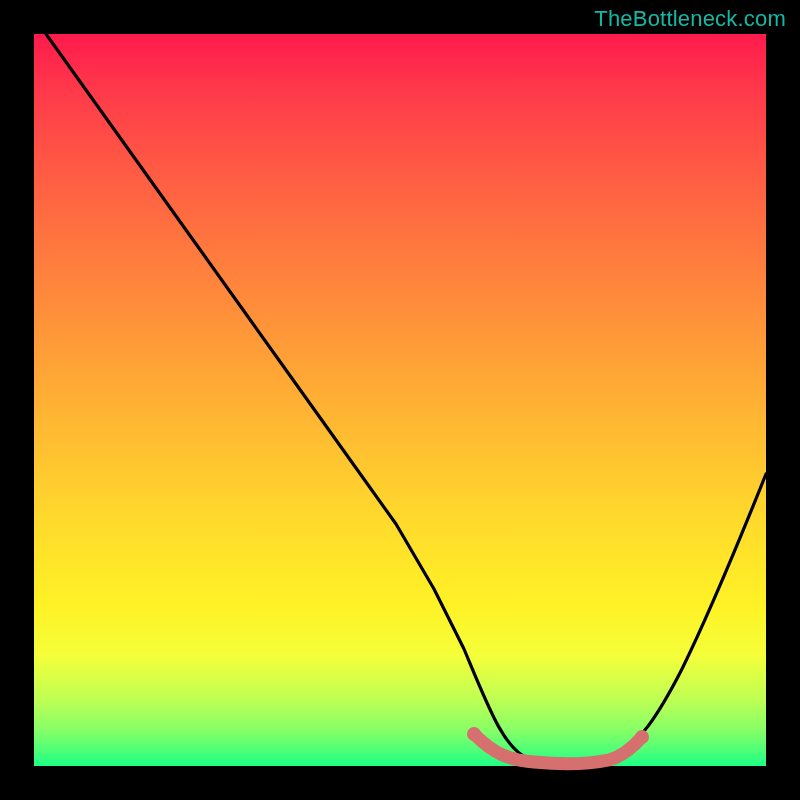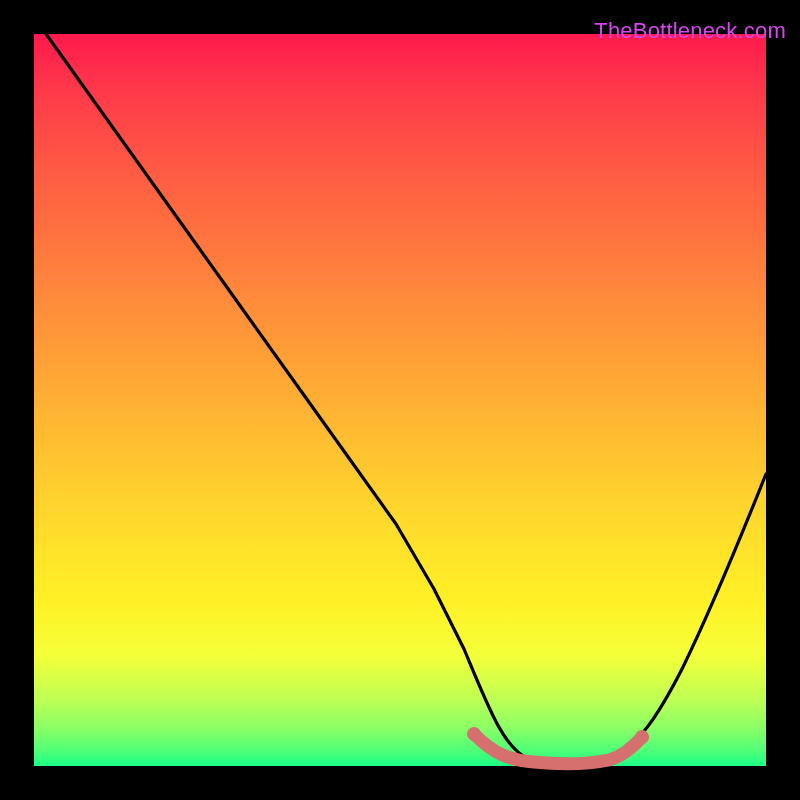--- a/index.html
+++ b/index.html
@@ -14,26 +14,25 @@
   .frame {
     position: relative;
     width: 800px;
     height: 800px;
     background: #000;
   }
   .watermark {
     position: absolute;
     top: 6px;
     right: 14px;
-    color: #d946ef;
+    color: #14b8a6;
     font-size: 22px;
     font-weight: 500;
     letter-spacing: 0.2px;
     z-index: 5;
-    margin-top: 12px;
   }
   .plot-area {
     position: absolute;
     left: 34px;
     top: 34px;
     width: 732px;
     height: 732px;
     background: linear-gradient(
       to bottom,
       #ff1a4d 0%,

